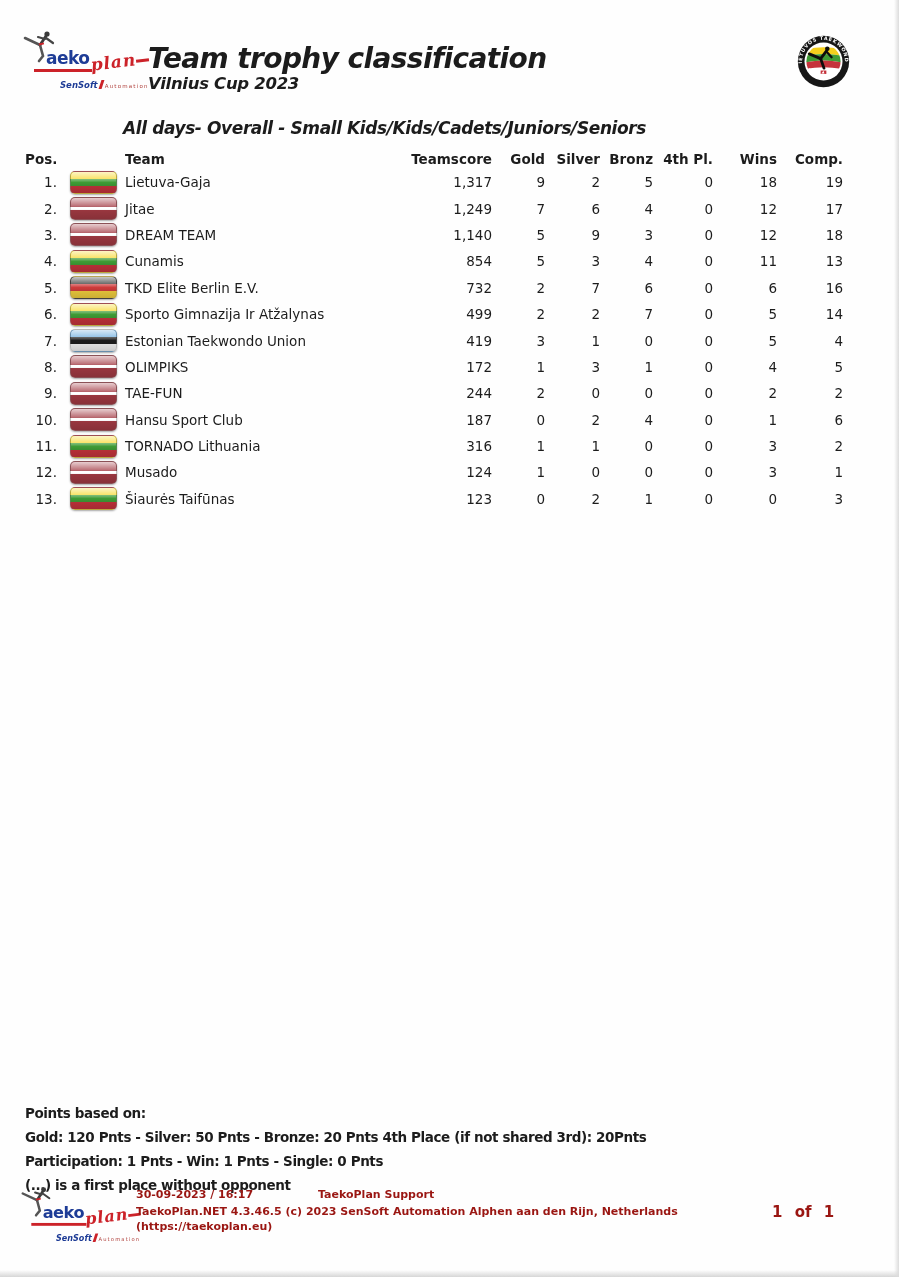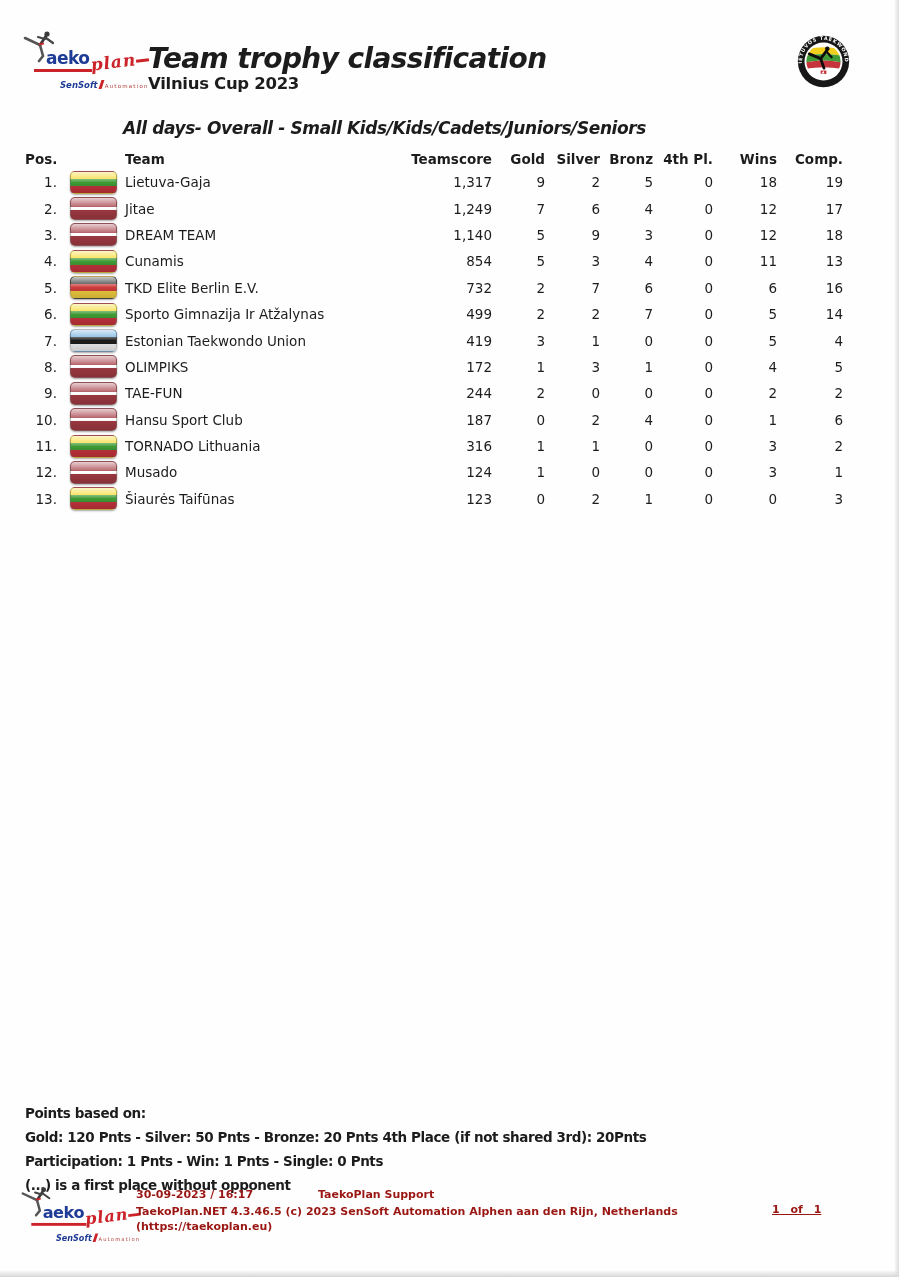--- a/index.html
+++ b/index.html
@@ -30,21 +30,21 @@
     transform:skewX(-18deg);margin:0 2px -1px 2px;}
   .brand .automation{font-size:5.5px;color:#b0403c;letter-spacing:1.2px;}
 
   .brand-header{left:20px;top:28px;}
   .brand-footer{left:18px;top:1184px;transform:scale(0.95);transform-origin:top left;}
 
   
   .doc-title{position:absolute;left:148px;top:42px;font-size:28px;font-weight:bold;
     font-style:italic;letter-spacing:-0.6px;}
   .doc-subtitle{position:absolute;left:148px;top:74px;font-size:16.5px;font-weight:bold;
-    letter-spacing:-0.3px;}
+    font-style:italic;letter-spacing:-0.3px;}
   .section-heading{position:absolute;left:123px;top:118px;font-size:17px;font-weight:bold;
     font-style:italic;letter-spacing:-0.4px;white-space:nowrap;}
 
   
   .fed-logo{position:absolute;left:795px;top:33px;width:57px;height:57px;}
 
   
   .team-table{position:absolute;left:25px;top:149px;width:824px;}
   .t-row{display:grid;
     grid-template-columns:35px 60px 290px 85px 53px 55px 53px 60px 64px 66px;
@@ -65,21 +65,21 @@
   
   .points-note{position:absolute;left:25px;top:1101px;font-size:13.5px;font-weight:bold;
     line-height:24px;letter-spacing:-0.4px;white-space:nowrap;}
 
   
   .footer-red{color:#9a1612;font-weight:bold;font-size:11px;white-space:nowrap;}
   .f-datetime{position:absolute;left:136px;top:1188px;}
   .f-support{position:absolute;left:318px;top:1188px;}
   .f-copyright{position:absolute;left:136px;top:1205px;}
   .f-url{position:absolute;left:136px;top:1220px;}
-  .page-indicator{position:absolute;left:772px;top:1203px;font-size:11px;word-spacing:7px;text-decoration:underline;}
+  .page-indicator{position:absolute;left:772px;top:1203px;font-size:15px;word-spacing:7px;}
 </style>
 </head>
 <body>
 
 <div class="page">
 
   <div class="brand brand-header">
     <svg class="kicker" viewBox="0 0 44 42">
       <circle cx="27" cy="6" r="2.6" fill="#3a3a3a"></circle>
       <path d="M26 8 L20 17" stroke="#3a3a3a" stroke-width="2.8" stroke-linecap="round" fill="none"></path>

